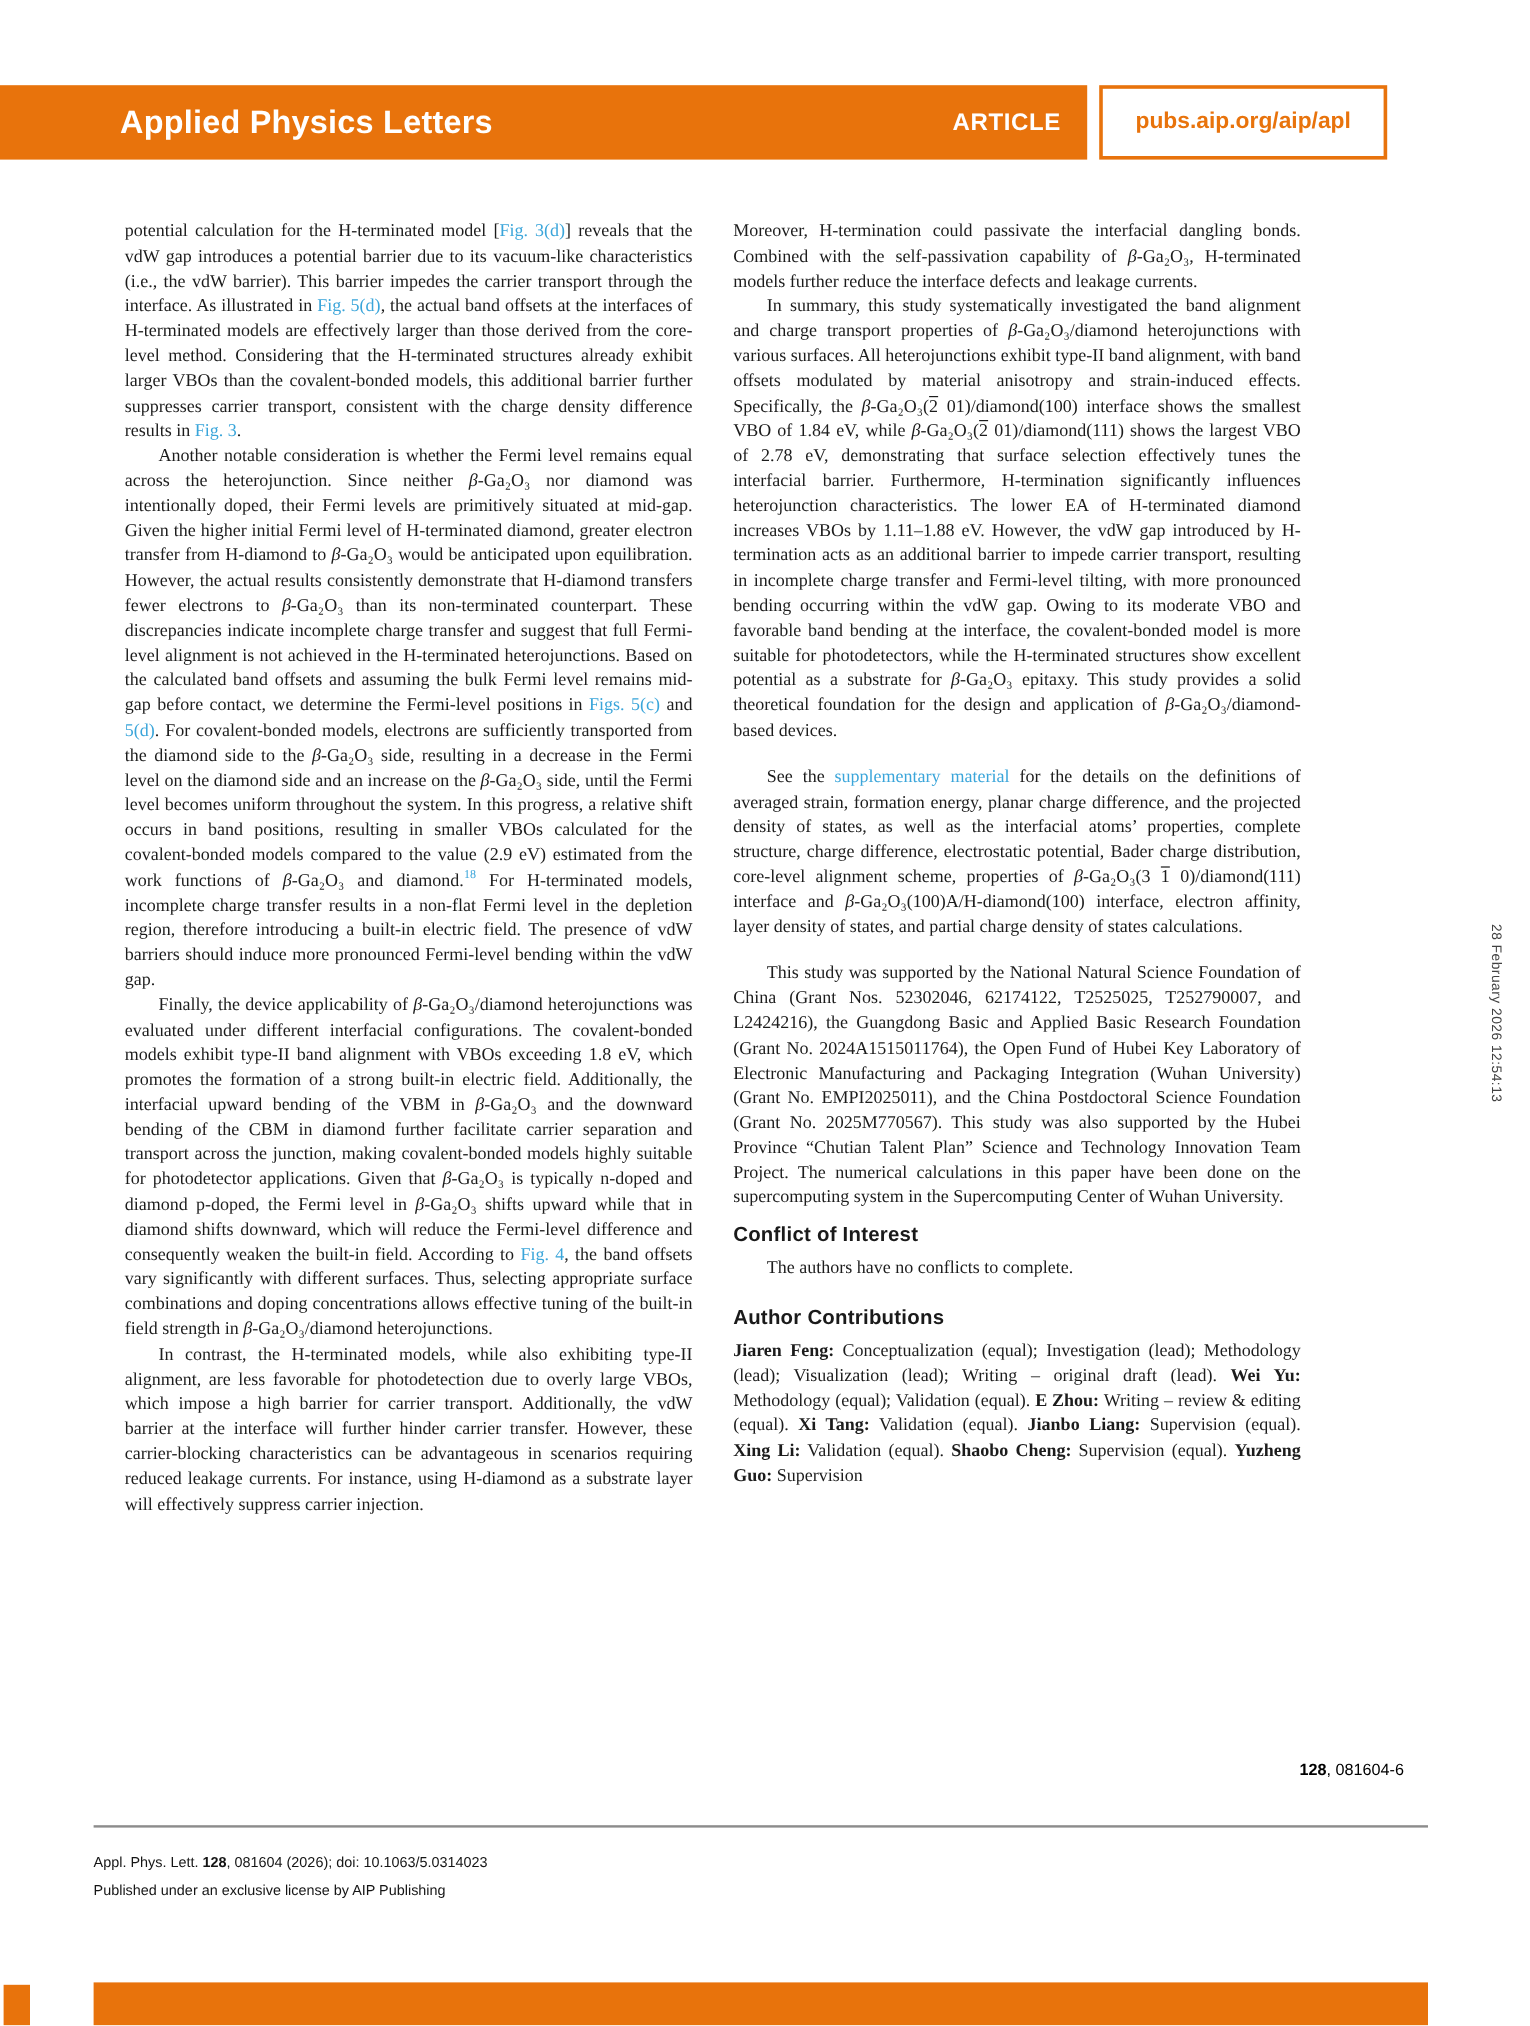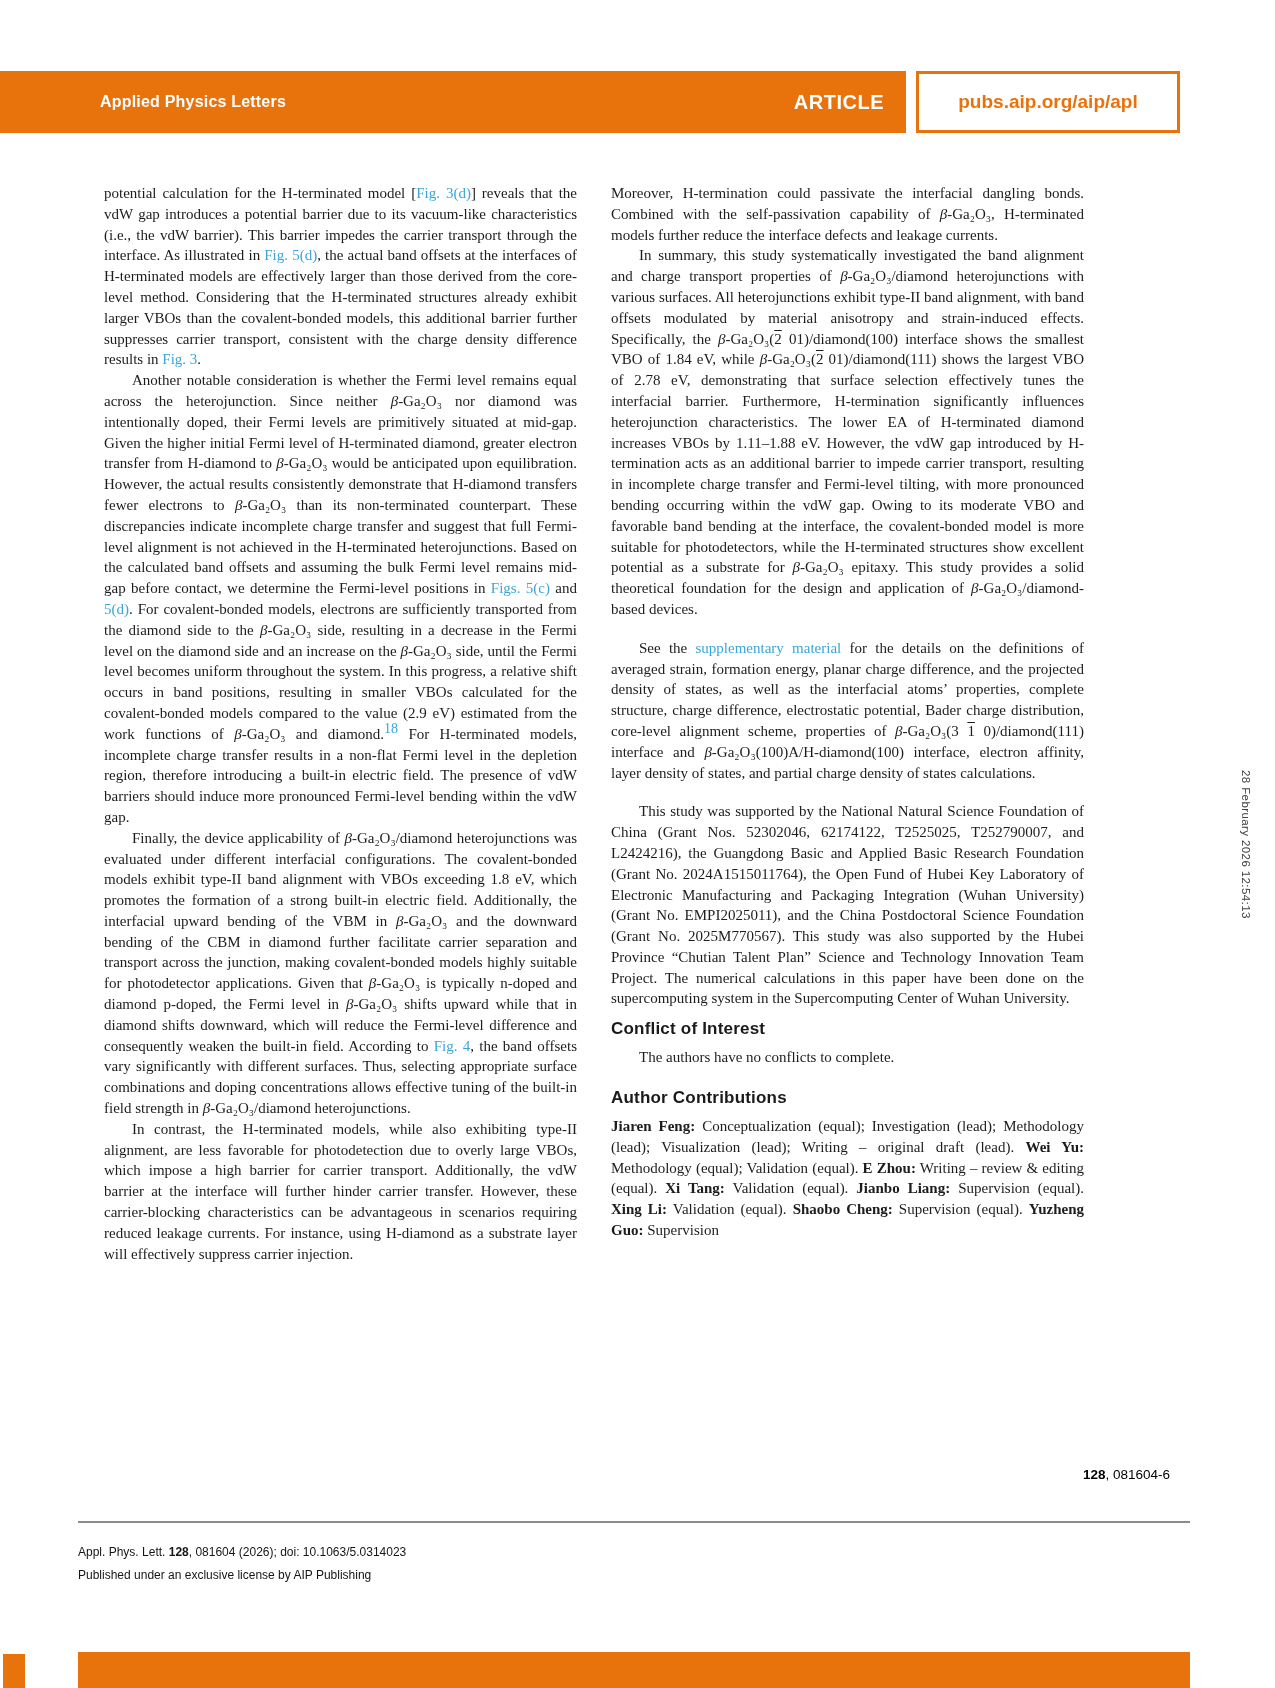--- a/index.html
+++ b/index.html
@@ -4,39 +4,39 @@
 <style>
   :root{ --accent:#e8730c; --link:#3aa5da; }
   html,body{ margin:0; padding:0; background:#ffffff; }
   .page{ position:relative; width:1275px; height:1688px; background:#fff; overflow:hidden;
          font-family:"Liberation Serif","DejaVu Serif",serif; }
 
   
   .header-bar{ position:absolute; left:0; top:71px; width:906px; height:62px;
                background:var(--accent); display:flex; align-items:center; }
   .journal-title{ color:#fff; font-family:"Liberation Sans",sans-serif; font-weight:700;
-                  font-size:16px; margin-left:100px; letter-spacing:0.2px; }
+                  font-size:27px; margin-left:100px; letter-spacing:0.2px; }
   .article-label{ color:#fff; font-family:"Liberation Sans",sans-serif; font-weight:700;
                   font-size:20px; margin-left:auto; margin-right:22px; letter-spacing:0.5px; }
-  .url-box{ position:absolute; left:916px; top:71px; width:264px; height:62px; box-sizing:border-box;
+  .url-box{ position:absolute; left:916px; top:71px; width:240px; height:62px; box-sizing:border-box;
             border:3px solid var(--accent); background:#fff; display:flex; align-items:center; justify-content:center; }
   .url-text{ color:var(--accent); font-family:"Liberation Sans",sans-serif; font-weight:700; font-size:19px; }
 
   
   .col{ position:absolute; top:183px; width:473px; }
   .col-left{ left:104px; }
   .col-right{ left:611px; }
   .col p.body{ margin:0; font-size:15px; line-height:20.8px; text-align:justify; color:#1c1c1c; }
   .col p.body.ind{ text-indent:28px; }
   .h1,.h2{ font-family:"Liberation Sans",sans-serif; font-weight:700; font-size:17px;
            color:#1a1a1a; letter-spacing:0.2px; line-height:20px; }
   .link{ color:var(--link); }
   .b{ font-weight:700;margin-top:12px; }
   .i{ font-style:italic; }
-  .sup{ font-size:14px; vertical-align:super; line-height:0; }
+  .sup{ font-size:10px; vertical-align:super; line-height:0; }
   .ov{ text-decoration:overline; }
 
   
   .timestamp{ position:absolute; left:1240px; top:770px; writing-mode:vertical-rl;
               font-family:"Liberation Sans",sans-serif; font-size:11.5px; color:#414141; letter-spacing:0.4px; }
 
   
   .footer-rule{ position:absolute; left:78px; top:1521px; width:1112px; height:2px; background:#8c8c8c; }
   .footer-left{ position:absolute; left:78px; top:1545px; font-family:"Liberation Sans",sans-serif;
                 font-size:12px; color:#151515; }

